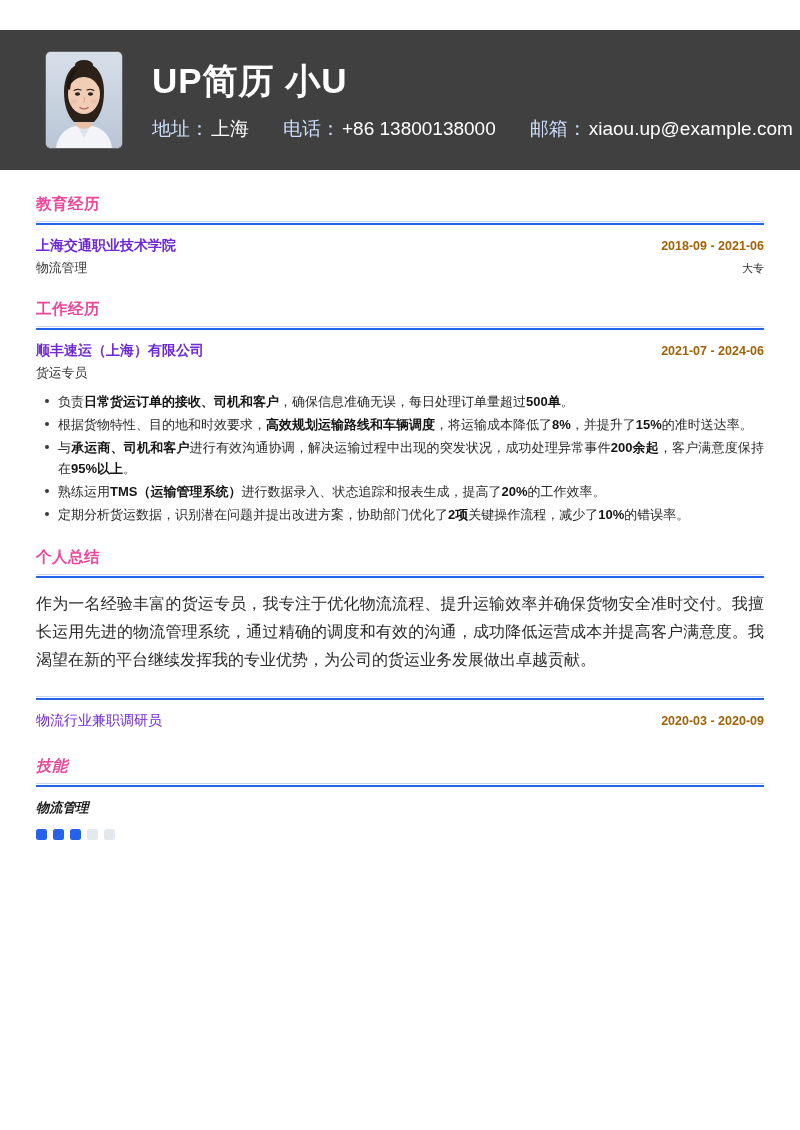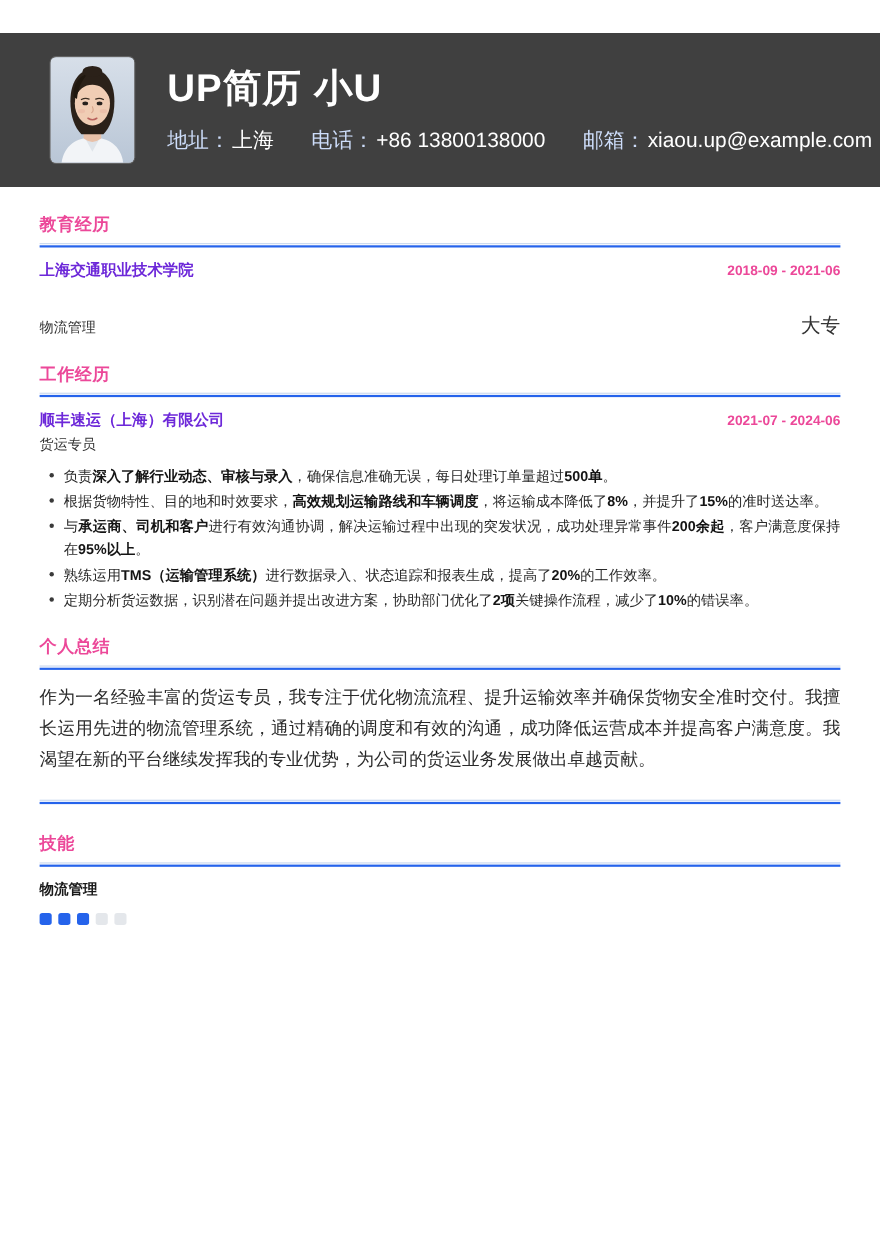--- a/index.html
+++ b/index.html
@@ -114,38 +114,37 @@
   .entry-org {
     font-size: 14px;
     font-weight: 700;
     color: #6d28d9;
     text-align: right;
   }
   .entry-org.regular { font-weight: 400; }
   .entry-date {
     font-size: 12.5px;
     font-weight: 700;
-    color: #ec4899;
+    color: #a16207;
     white-space: nowrap;
   }
   .entry-sub {
     display: flex;
     justify-content: space-between;
     align-items: baseline;
     margin-top: 5px;
   }
   .entry-role {
     font-size: 12.8px;
     color: #333333;
   }
   .entry-degree {
-    font-size: 18px;
+    font-size: 11px;
     color: #333333;
     white-space: nowrap;
-    margin-top: 24px;
   }
 
   ul.bullets {
     margin: 9px 0 0 0;
     padding-left: 22px;
     list-style: none;
   }
   ul.bullets li {
     position: relative;
     font-size: 13px;
@@ -272,42 +271,46 @@
       <div class="rule"></div>
       <div class="entry">
         <div class="entry-head">
           <span class="entry-org">顺丰速运（上海）有限公司</span>
           <span class="entry-date">2021-07 - 2024-06</span>
         </div>
         <div class="entry-sub">
           <span class="entry-role">货运专员</span>
         </div>
         <ul class="bullets">
-            <li>负责<b>深入了解行业动态、审核与录入</b>，确保信息准确无误，每日处理订单量超过<b>500单</b>。</li>
+            <li>负责<b>日常货运订单的接收、司机和客户</b>，确保信息准确无误，每日处理订单量超过<b>500单</b>。</li>
             <li>根据货物特性、目的地和时效要求，<b>高效规划运输路线和车辆调度</b>，将运输成本降低了<b>8%</b>，并提升了<b>15%</b>的准时送达率。</li>
             <li>与<b>承运商、司机和客户</b>进行有效沟通协调，解决运输过程中出现的突发状况，成功处理异常事件<b>200余起</b>，客户满意度保持在<b>95%以上</b>。</li>
             <li>熟练运用<b>TMS（运输管理系统）</b>进行数据录入、状态追踪和报表生成，提高了<b>20%</b>的工作效率。</li>
             <li>定期分析货运数据，识别潜在问题并提出改进方案，协助部门优化了<b>2项</b>关键操作流程，减少了<b>10%</b>的错误率。</li>
           </ul>
       </div>
     </div>
 
     <div class="section">
       <div class="section-title">个人总结</div>
       <div class="rule"></div>
       <div class="summary-text">作为一名经验丰富的货运专员，我专注于优化物流流程、提升运输效率并确保货物安全准时交付。我擅长运用先进的物流管理系统，通过精确的调度和有效的沟通，成功降低运营成本并提高客户满意度。我渴望在新的平台继续发挥我的专业优势，为公司的货运业务发展做出卓越贡献。</div>
     </div>
 
     <div class="section">
       <div class="rule"></div>
       <div class="entry">
+        <div class="entry-head">
+          <span class="entry-org regular">物流行业兼职调研员</span>
+          <span class="entry-date">2020-03 - 2020-09</span>
+        </div>
       </div>
     </div>
 
-    <div class="section" style="margin-top:26px;">
+    <div class="section" style="margin-top:26px;font-style:italic;">
       <div class="section-title">技能</div>
       <div class="rule"></div>
       <div>
           <div class="skill-row">
             <div class="skill-name">物流管理</div>
             <div class="skill-dots">
               <span class="dot on"></span>
               <span class="dot on"></span>
               <span class="dot on"></span>
               <span class="dot"></span>

